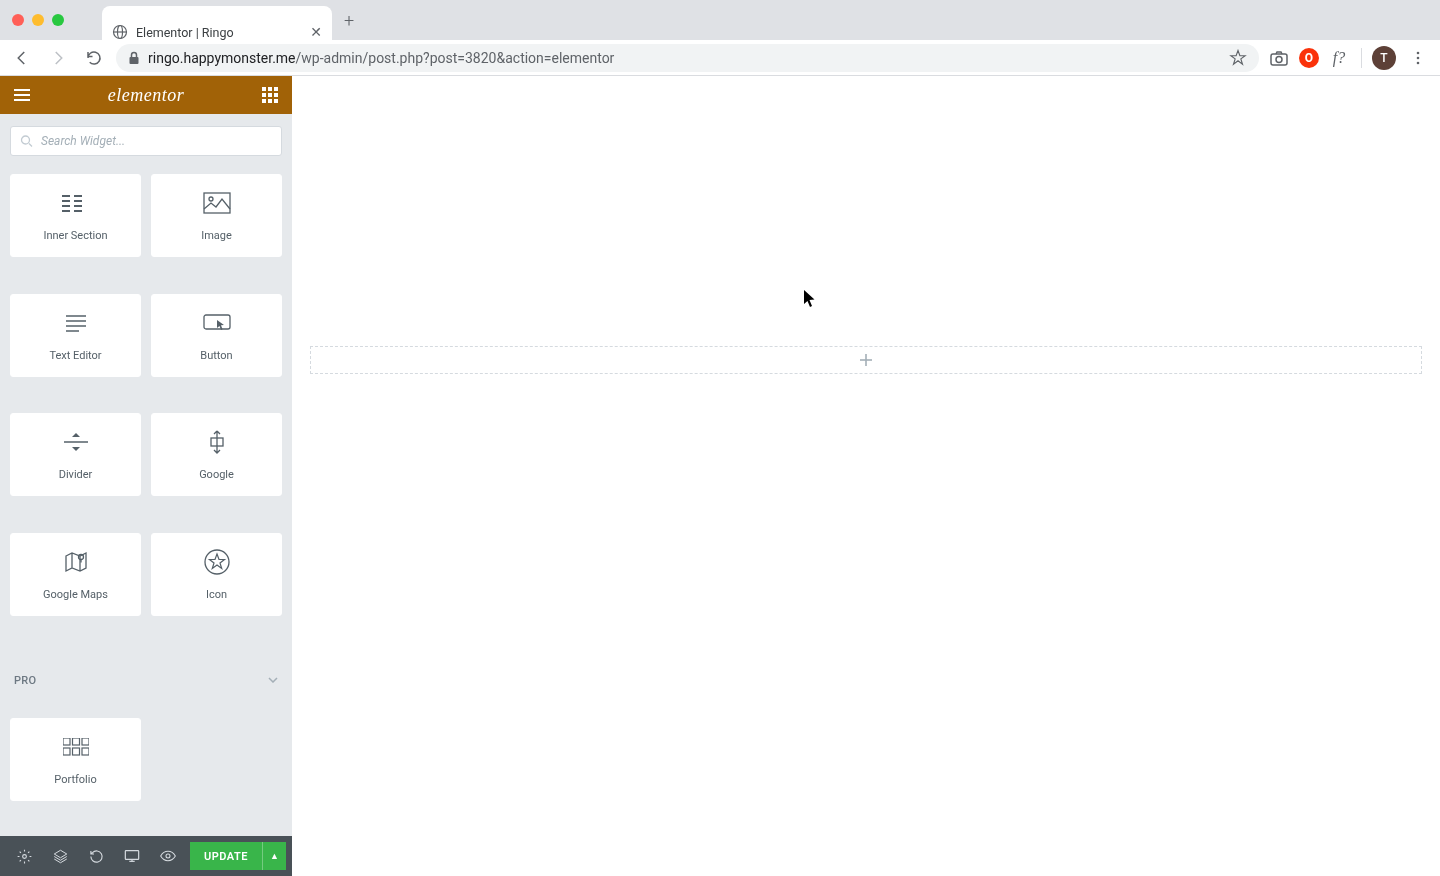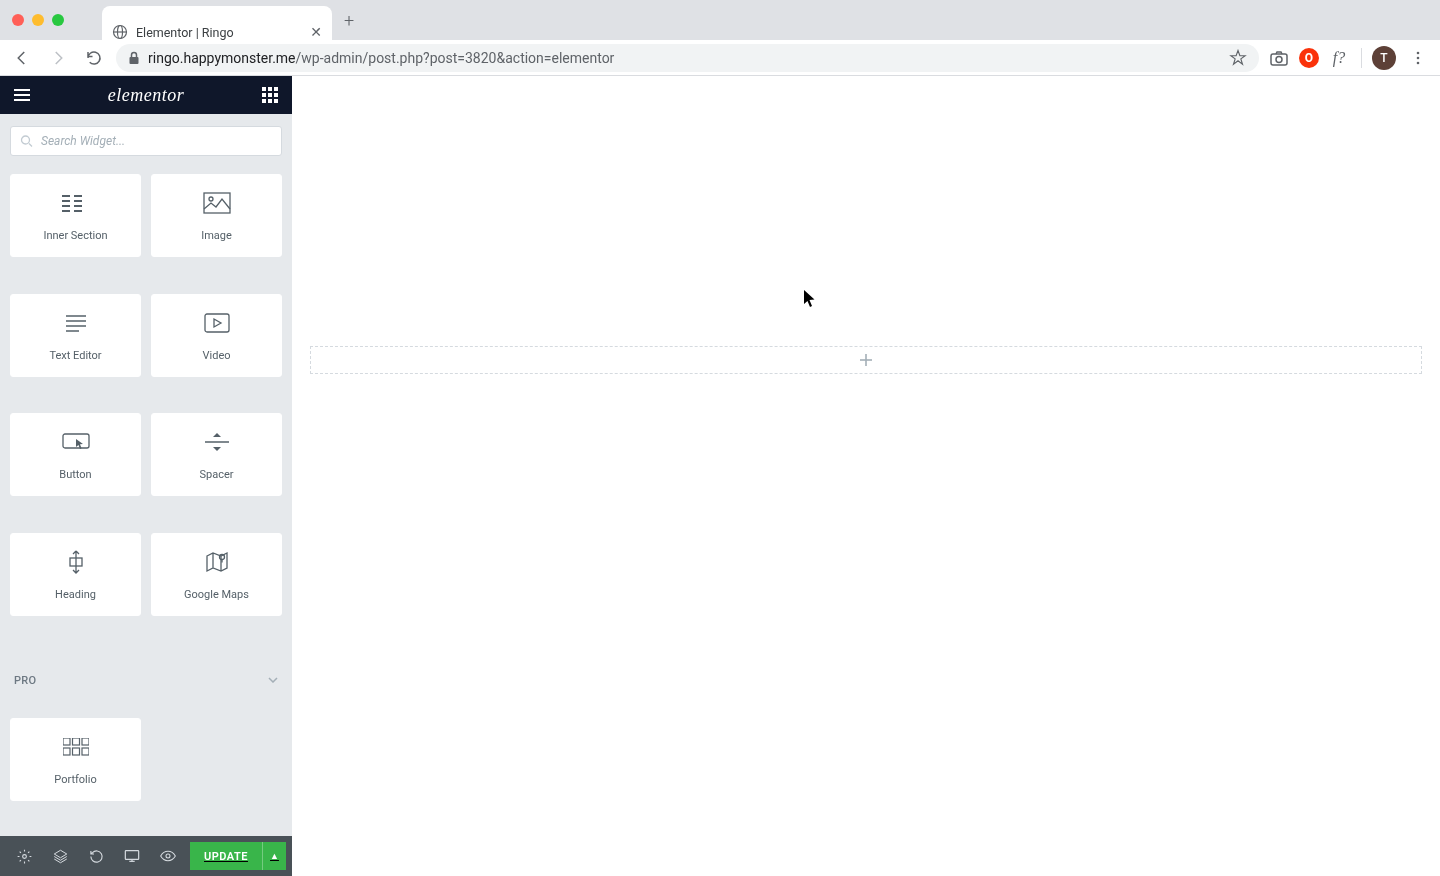--- a/index.html
+++ b/index.html
@@ -31,21 +31,21 @@
   .ext-icon.fq { font-style: italic; font-family: serif; }
   .ext-icon.avatar { background: #5d4037; color: #fff; font-size: 12px; font-weight: 500; width: 24px; height: 24px; }
   .ext-sep { width: 1px; height: 20px; background: #dadce0; margin: 0 2px; }
   
   
   .app { display: flex; height: 800px; }
   .sidebar { width: 292px; background: #e6e9ec; display: flex; flex-direction: column; position: relative; }
   .canvas { flex: 1; background: #fff; position: relative; }
   
   
-  .sb-header { height: 38px; background: #0f172a; display: flex; align-items: center; justify-content: space-between; padding: 0 14px; color: #fff; }
+  .sb-header { height: 38px; background: #a16207; display: flex; align-items: center; justify-content: space-between; padding: 0 14px; color: #fff; }
   .sb-brand { font-family: cursive; font-size: 18px; font-style: italic; letter-spacing: 0.5px; }
   .sb-hamburger, .sb-grid { display: flex; flex-direction: column; gap: 3px; cursor: pointer; }
   .sb-hamburger span { width: 16px; height: 2px; background: #fff; }
   .sb-grid { flex-direction: row; flex-wrap: wrap; width: 16px; gap: 2px; }
   .sb-grid span { width: 4px; height: 4px; background: #fff; }
   
   
   .sb-tabs { height: 34px; display: flex; background: #fff; border-bottom: 1px solid #d5dadf; }
   .sb-tab { flex: 1; display: flex; align-items: center; justify-content: center; font-size: 11px; font-weight: 500; letter-spacing: 0.5px; color: #6d7882; cursor: pointer; }
   .sb-tab.active { color: #d3235e; border-bottom: 3px solid #d3235e; }
@@ -64,21 +64,21 @@
   
   .sb-widgets { display: grid; grid-template-columns: 1fr 1fr; gap: 10px; padding: 8px 10px; overflow-y: auto; flex: 1; }
   .widget { background: #fff; height: 83px; border-radius: 3px; display: flex; flex-direction: column; align-items: center; justify-content: center; gap: 12px; cursor: grab; border: 1px solid #fff; }
   .widget-icon { height: 28px; display: flex; align-items: center; justify-content: center; color: #556068; }
   .widget-label { font-size: 11px; color: #556068; }
   
   
   .panel-collapse { position: absolute; right: -13px; top: 388px; width: 13px; height: 48px; background: #fff; border: 1px solid #e6e9ec; border-left: none; display: flex; align-items: center; justify-content: center; color: #a4afb7; font-size: 10px; cursor: pointer; }
   
   
-  .sb-bottom { height: 40px; background: #495157; display: flex; align-items: center; padding: 0 6px; gap: 0; text-decoration: underline; }
+  .sb-bottom { height: 40px; background: #495157; display: flex; align-items: center; padding: 0 6px; gap: 0; }
   .sb-bottom-btn { width: 36px; height: 40px; display: flex; align-items: center; justify-content: center; color: #d5dadf; cursor: pointer; }
   .sb-update { flex: 1; display: flex; height: 28px; margin-left: 4px; }
   .sb-update-main { flex: 1; background: #39b54a; color: #fff; font-size: 11px; font-weight: 600; letter-spacing: 0.5px; border: none; cursor: pointer; }
   .sb-update-drop { width: 24px; background: #39b54a; border-left: 1px solid rgba(255,255,255,0.3); color: #fff; display: flex; align-items: center; justify-content: center; cursor: pointer; font-size: 9px; }
   
   
   .drop-section { margin: 270px 18px 0; height: 28px; border: 1px dashed #d5dadf; display: flex; align-items: center; justify-content: center; color: #a4afb7; cursor: pointer; }
   .mouse-cursor { position: absolute; left: 512px; top: 214px; font-size: 14px; }
   
   svg { display: block; }
@@ -223,63 +223,63 @@
               <line x1="2" y1="2" x2="22" y2="2" stroke="#556068" stroke-width="1.5"></line>
               <line x1="2" y1="7" x2="22" y2="7" stroke="#556068" stroke-width="1.5"></line>
               <line x1="2" y1="12" x2="22" y2="12" stroke="#556068" stroke-width="1.5"></line>
               <line x1="2" y1="17" x2="15" y2="17" stroke="#556068" stroke-width="1.5"></line>
             </svg>
           </div>
           <div class="widget-label">Text Editor</div>
         </div>
         <div class="widget">
           <div class="widget-icon">
-            <svg width="26" height="20" viewBox="0 0 26 20">
-              <rect x="1" y="1" width="24" height="18" rx="2" fill="none" stroke="#556068" stroke-width="1.3"></rect>
-              <path d="M10 6l7 4-7 4z" fill="none" stroke="#556068" stroke-width="1.3"></path>
-            </svg>
-          </div>
-          <div class="widget-label">Video</div>
-        </div>
-        <div class="widget">
-          <div class="widget-icon">
             <svg width="28" height="18" viewBox="0 0 28 18">
               <rect x="1" y="1" width="26" height="14" rx="2" fill="none" stroke="#556068" stroke-width="1.3"></rect>
               <path d="M14 6l0 8 2.5-2 1.5 4 1.5-0.7-1.5-4 3-0.3z" fill="#556068"></path>
             </svg>
           </div>
           <div class="widget-label">Button</div>
         </div>
         <div class="widget">
           <div class="widget-icon">
             <svg width="24" height="20" viewBox="0 0 24 20">
               <path d="M12 1l-4 4h8zM12 19l-4-4h8z" fill="#556068"></path>
               <line x1="0" y1="10" x2="24" y2="10" stroke="#556068" stroke-width="1.5"></line>
             </svg>
           </div>
-          <div class="widget-label">Spacer</div>
+          <div class="widget-label">Divider</div>
         </div>
         <div class="widget">
           <div class="widget-icon">
             <svg width="20" height="24" viewBox="0 0 20 24">
               <path d="M10 1l-3 3m3-3l3 3M10 1v22m-3-3l3 3 3-3" fill="none" stroke="#556068" stroke-width="1.3"></path>
               <rect x="4" y="8" width="12" height="8" fill="none" stroke="#556068" stroke-width="1.3"></rect>
             </svg>
           </div>
-          <div class="widget-label">Heading</div>
+          <div class="widget-label">Google</div>
         </div>
         <div class="widget">
           <div class="widget-icon">
             <svg width="24" height="24" viewBox="0 0 24 24">
               <path d="M2 6l6-3 8 3 6-3v15l-6 3-8-3-6 3z M8 3v15 M16 6v15" fill="none" stroke="#556068" stroke-width="1.3"></path>
               <circle cx="17" cy="7" r="2.5" fill="none" stroke="#556068" stroke-width="1.3"></circle>
               <path d="M17 9.5v3" stroke="#556068" stroke-width="1.3"></path>
             </svg>
           </div>
           <div class="widget-label">Google Maps</div>
+        </div>
+        <div class="widget">
+          <div class="widget-icon">
+            <svg width="26" height="26" viewBox="0 0 26 26">
+              <circle cx="13" cy="13" r="12" fill="none" stroke="#556068" stroke-width="1.3"></circle>
+              <path d="M13 5l2 5.5h5.5l-4.5 3.5 1.7 5.5-4.7-3.5-4.7 3.5 1.7-5.5-4.5-3.5h5.5z" fill="none" stroke="#556068" stroke-width="1.2"></path>
+            </svg>
+          </div>
+          <div class="widget-label">Icon</div>
         </div>
         <div class="sb-category" style="grid-column: 1 / -1; padding: 8px 4px;">
           <span>PRO</span>
           <span class="sb-chevron">
             <svg width="10" height="6" viewBox="0 0 10 6">
               <path d="M1 1l4 4 4-4" fill="none" stroke="currentColor" stroke-width="1.5"></path>
             </svg>
           </span>
         </div>
         <div class="widget">

